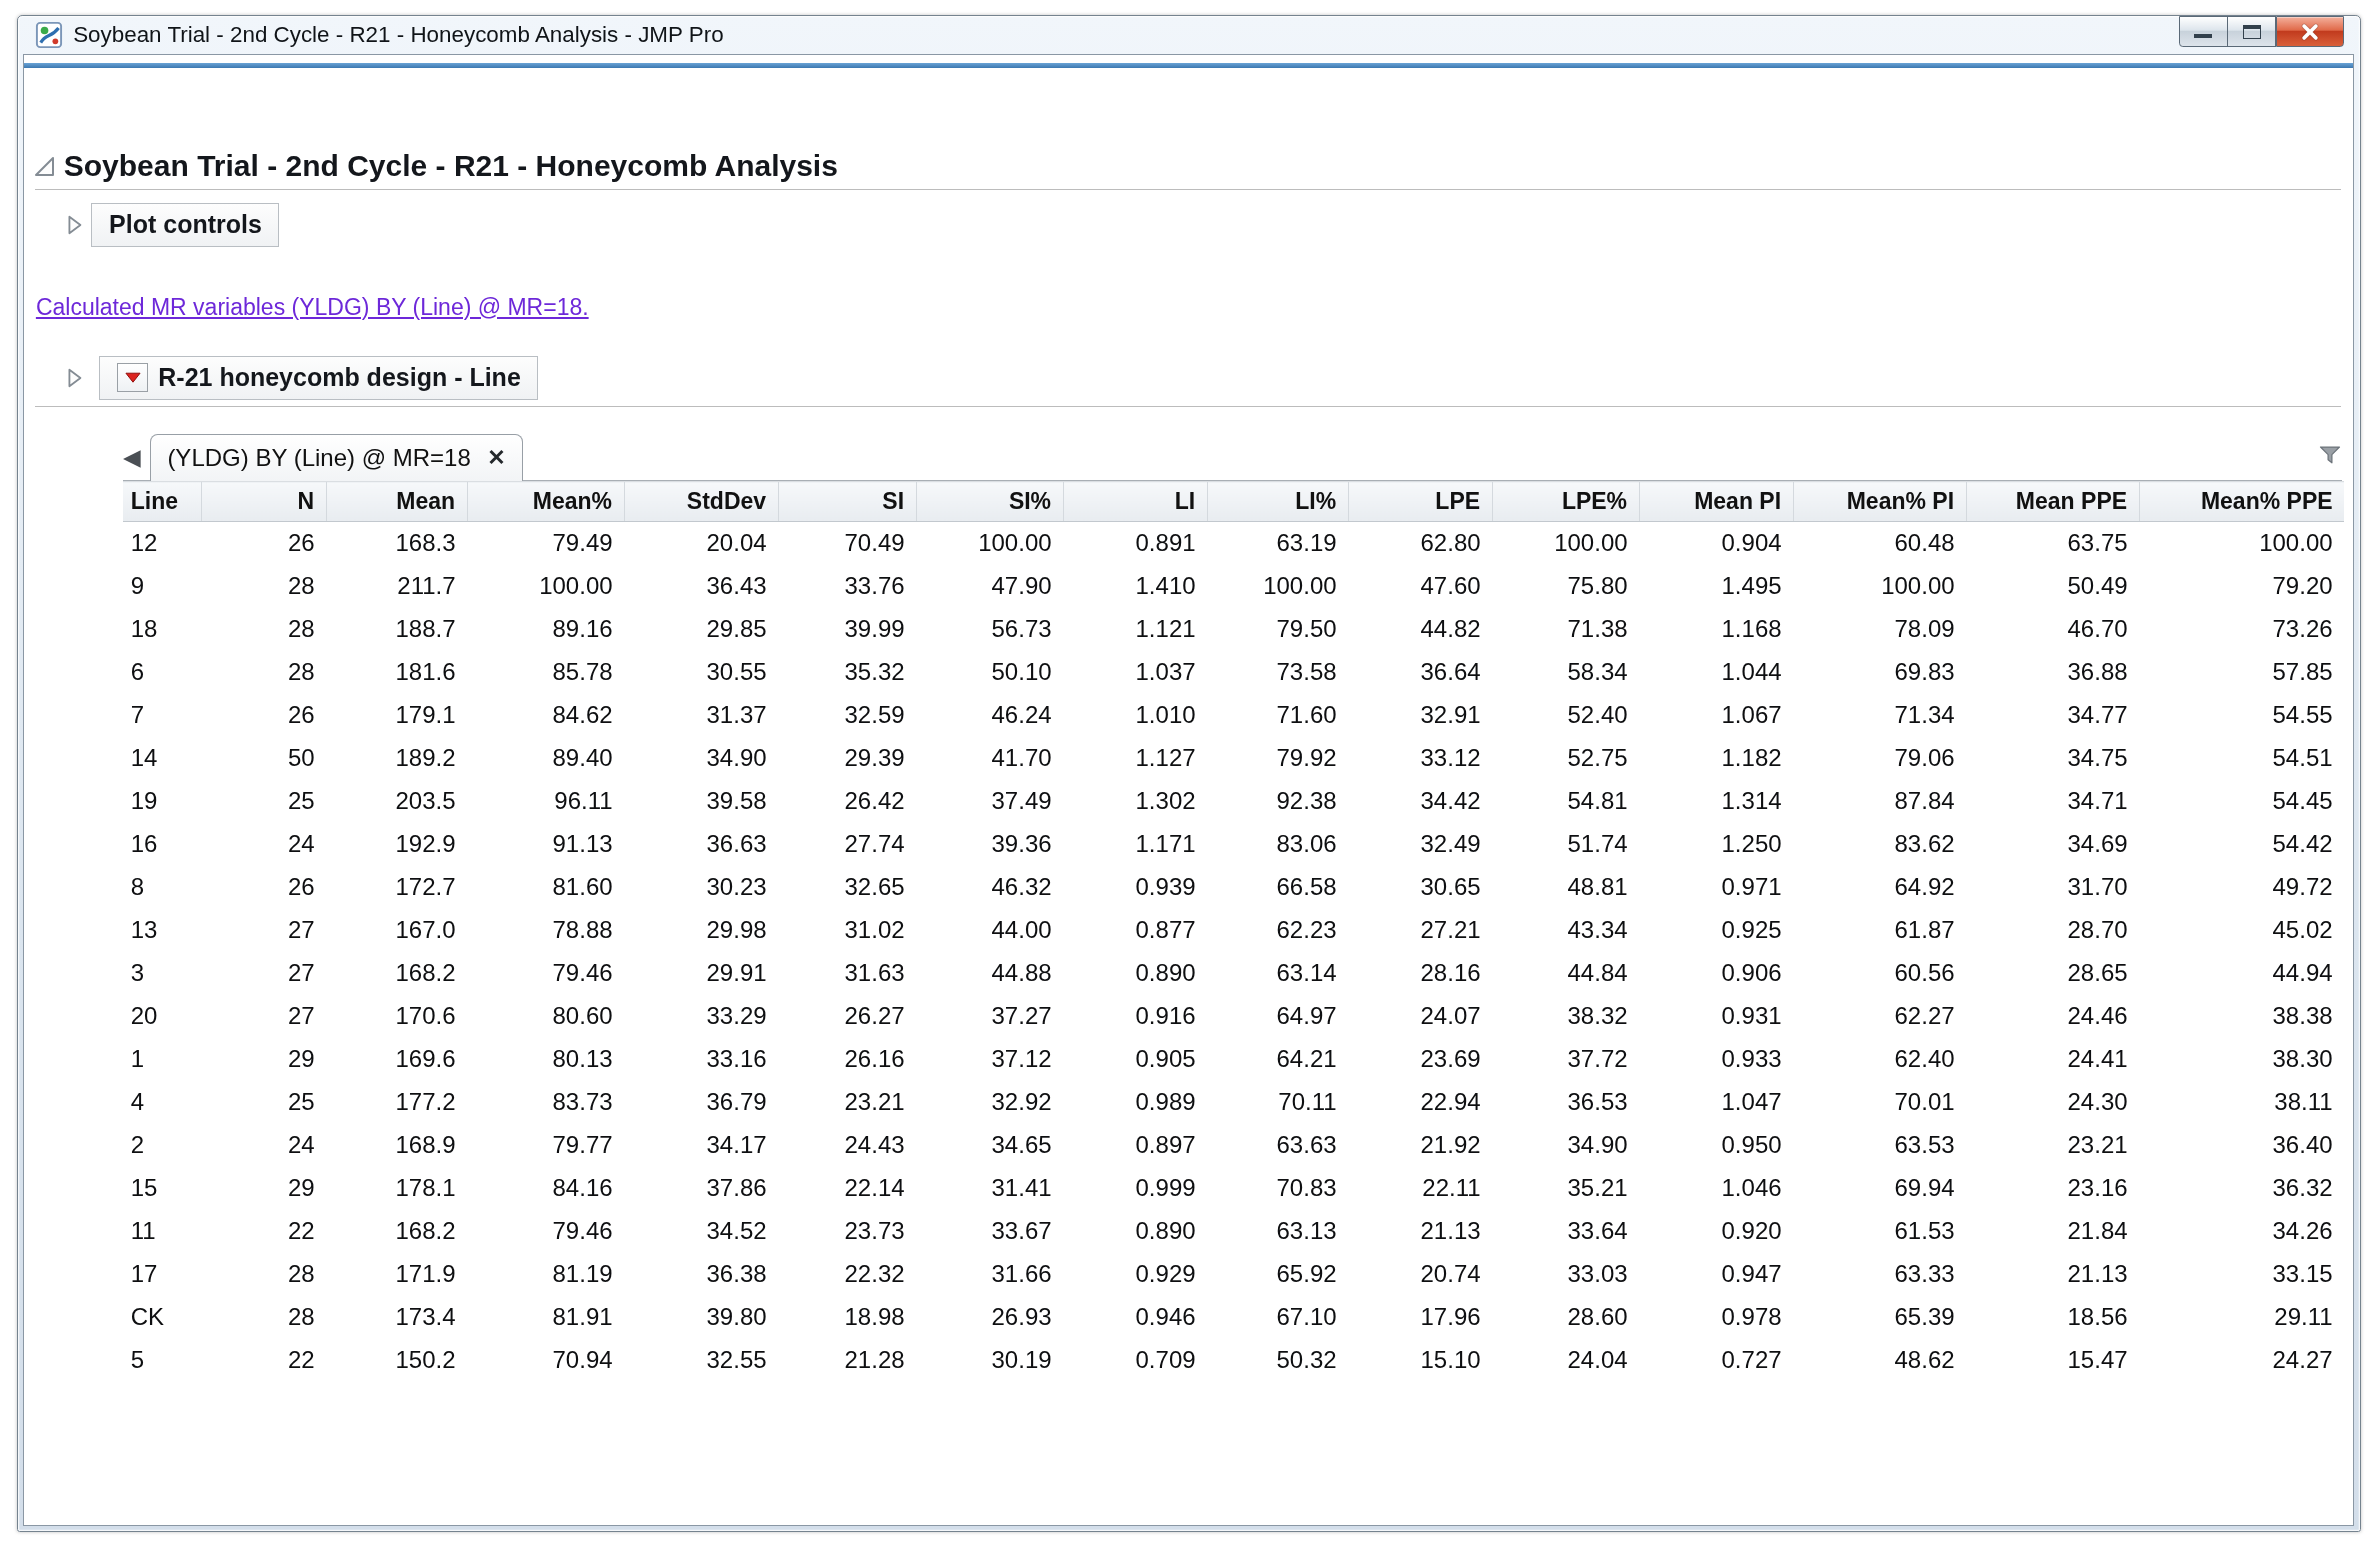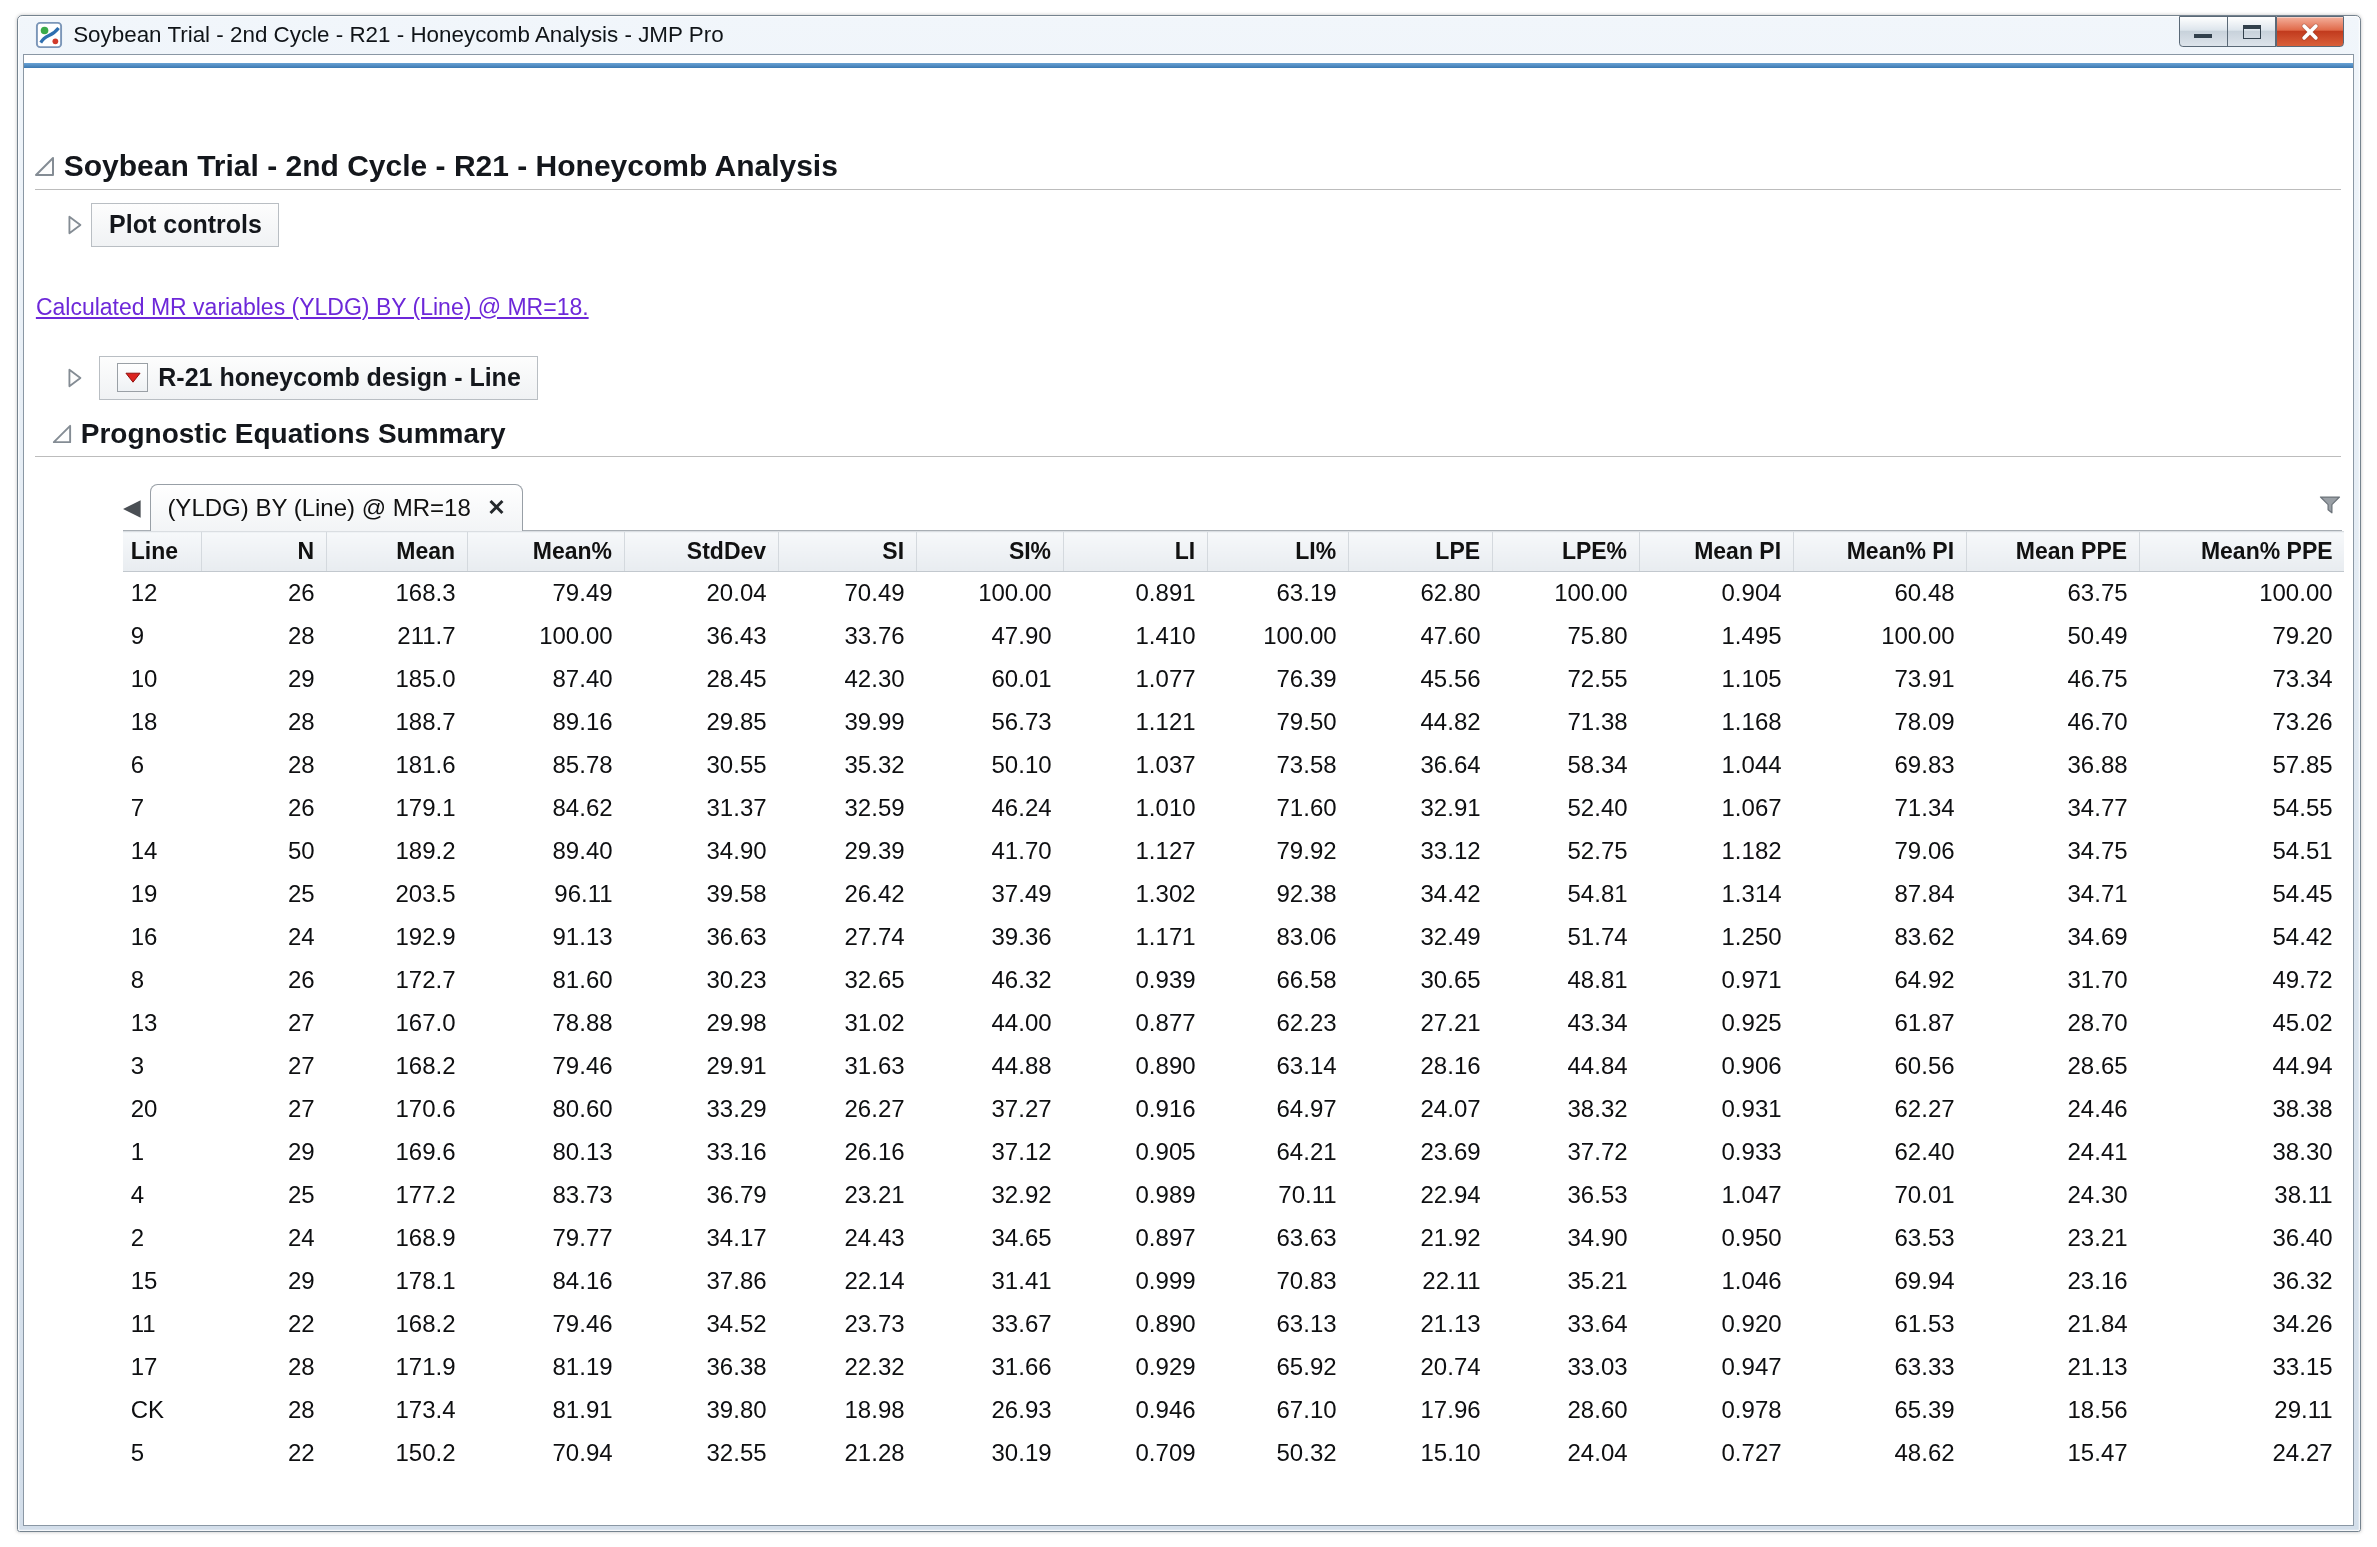--- a/index.html
+++ b/index.html
@@ -227,28 +227,20 @@
         <div class="outline-box">
           <span class="red-tri-btn">
             <svg width="18" height="15.4" viewBox="0 0 28 24">
               <polygon points="3,5 25,5 14,19" fill="#dc241f" stroke="#8e0d0a" stroke-width="1.5"></polygon>
             </svg>
           </span>
           <span class="outline-title-2">R-21 honeycomb design - Line</span>
         </div>
       </div>
 
-      <div class="outline-row prognostic-row">
-        <span class="disclosure">
-          <svg width="23" height="23" viewBox="0 0 24 24">
-            <polygon points="21,4 21,21 4,21" fill="#fdfdfd" stroke="#848c94" stroke-width="2" stroke-linejoin="round"></polygon>
-          </svg>
-        </span>
-        <span class="outline-title-1" style="font-size:28px">Prognostic Equations Summary</span>
-      </div>
       <div class="hrule"></div>
 
       <div class="tab-strip">
         <span class="tab-scroll-left">◀</span>
         <div class="tab">
           <span>(YLDG) BY (Line) @ MR=18</span>
           <span class="tab-close">✕</span>
         </div>
         <span class="filter-icon">
           <svg width="24" height="20.5" viewBox="0 0 38 32">
@@ -323,37 +315,20 @@
               <td class="num">1.410</td>
               <td class="num">100.00</td>
               <td class="num">47.60</td>
               <td class="num">75.80</td>
               <td class="num">1.495</td>
               <td class="num">100.00</td>
               <td class="num">50.49</td>
               <td class="num">79.20</td>
             </tr>
             <tr>
-              <td class="left">10</td>
-              <td class="num">29</td>
-              <td class="num">185.0</td>
-              <td class="num">87.40</td>
-              <td class="num">28.45</td>
-              <td class="num">42.30</td>
-              <td class="num">60.01</td>
-              <td class="num">1.077</td>
-              <td class="num">76.39</td>
-              <td class="num">45.56</td>
-              <td class="num">72.55</td>
-              <td class="num">1.105</td>
-              <td class="num">73.91</td>
-              <td class="num">46.75</td>
-              <td class="num">73.34</td>
-            </tr>
-            <tr>
               <td class="left">18</td>
               <td class="num">28</td>
               <td class="num">188.7</td>
               <td class="num">89.16</td>
               <td class="num">29.85</td>
               <td class="num">39.99</td>
               <td class="num">56.73</td>
               <td class="num">1.121</td>
               <td class="num">79.50</td>
               <td class="num">44.82</td>

